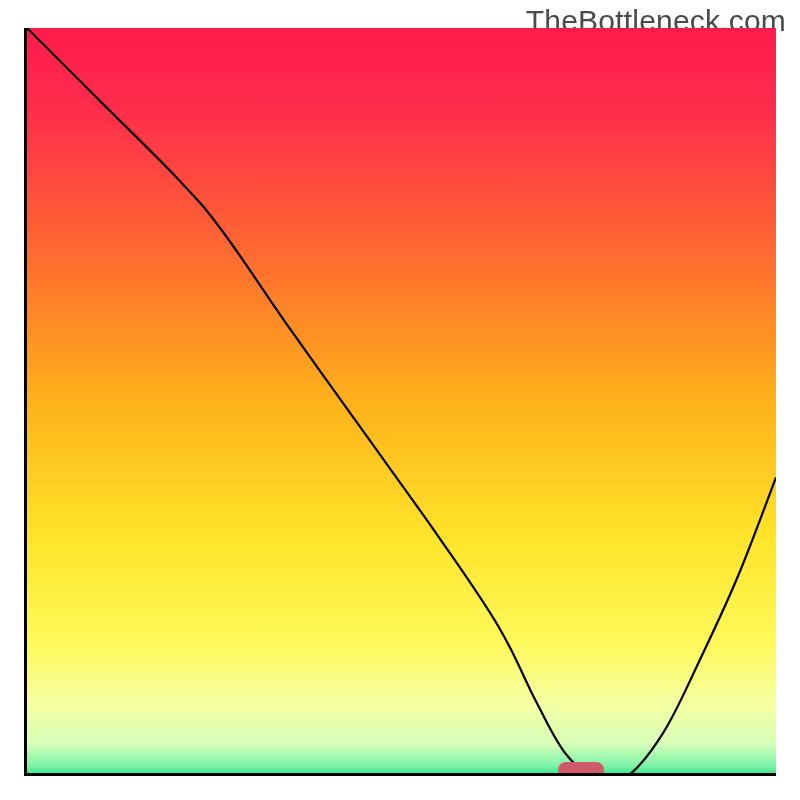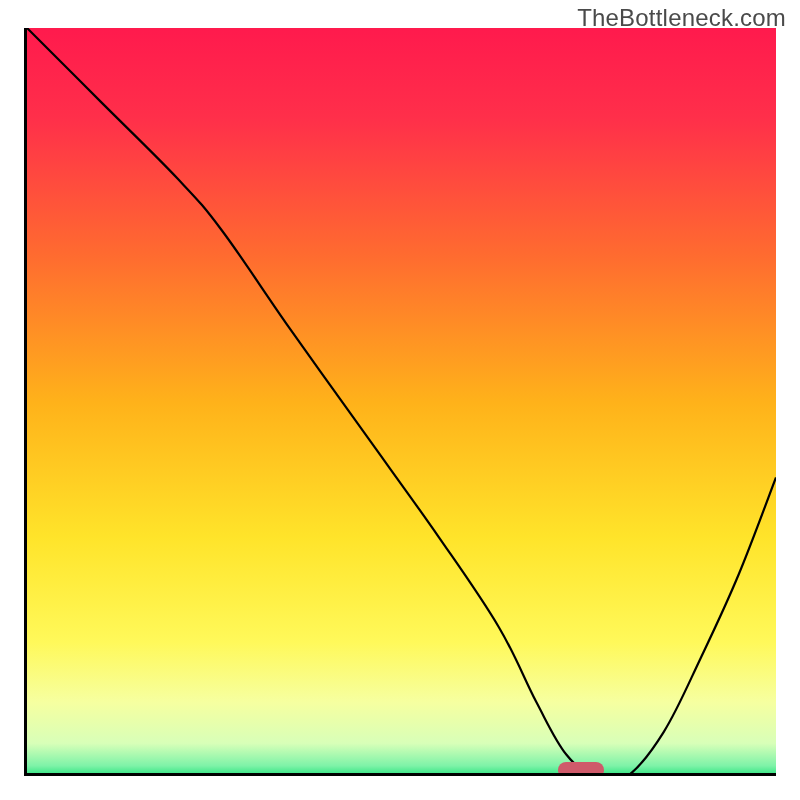--- a/index.html
+++ b/index.html
@@ -13,21 +13,21 @@
   }
   .stage {
     position: relative;
     width: 800px;
     height: 800px;
   }
   .watermark {
     position: absolute;
     top: 4px;
     right: 14px;
-    font-size: 24px;
+    font-size: 30px;
     font-weight: 500;
     color: #4a4a4a;
     letter-spacing: 0.2px;
   }
   .plot-area {
     position: absolute;
     left: 24px;
     top: 28px;
     width: 752px;
     height: 748px;

